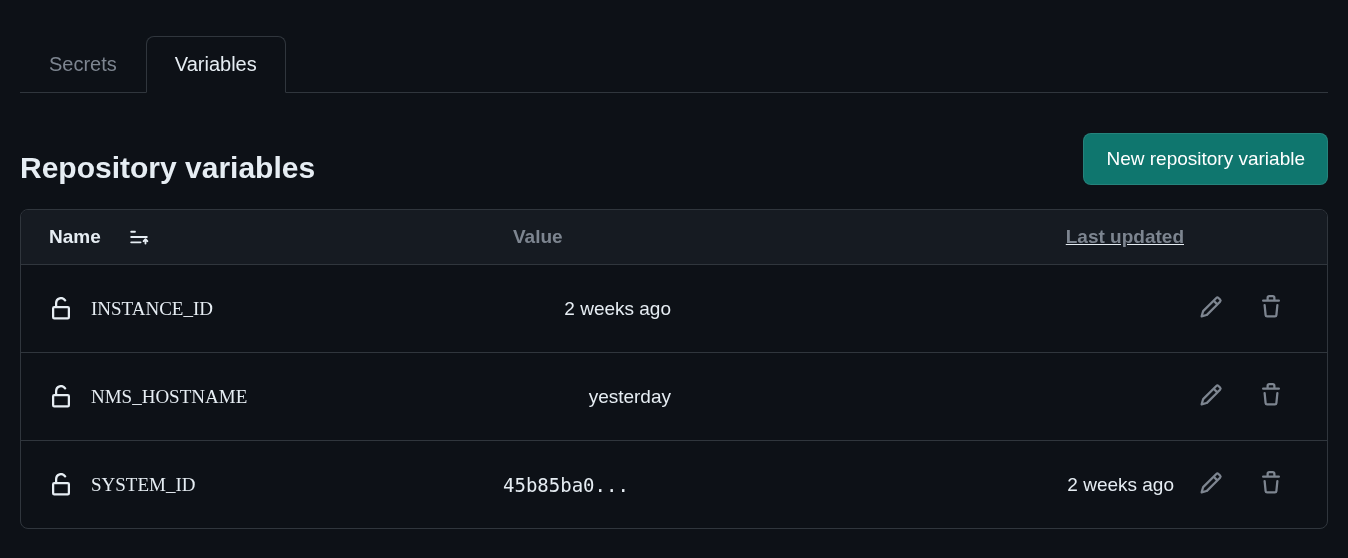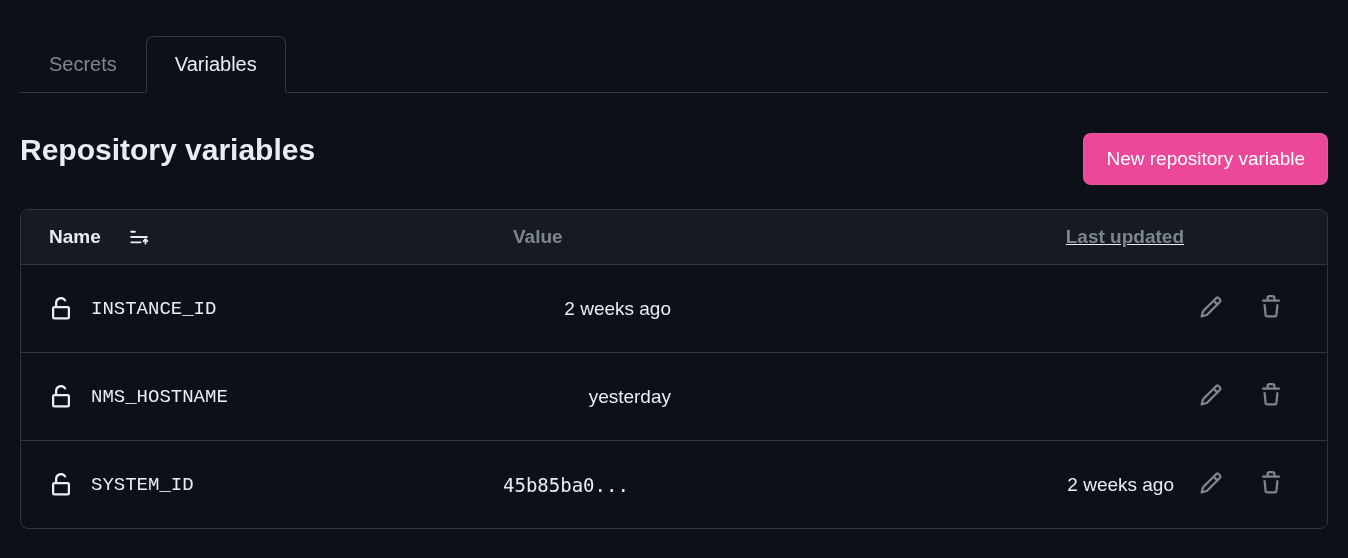--- a/index.html
+++ b/index.html
@@ -31,31 +31,31 @@
     .tab.active {
       color: #e6edf3;
       border: 1px solid #30363d;
       border-bottom: 1px solid #0d1117;
       margin-bottom: -1px;
       background: #0d1117;
     }
     .header-row {
       display: flex;
       justify-content: space-between;
-      align-items: flex-start;
+      align-items: flex-end;
       margin-top: 40px;
       margin-bottom: 24px;
     }
     .page-title {
       font-size: 30px;
       font-weight: 600;
       color: #e6edf3;
     }
     .new-btn {
-      background: #ec4899;
+      background: #0f766e;
       color: #ffffff;
       border: 1px solid rgba(240,246,252,0.1);
       padding: 14px 22px;
       font-size: 19px;
       font-weight: 500;
       border-radius: 8px;
       cursor: pointer;
     }
     .table {
       border: 1px solid #30363d;
@@ -127,21 +127,21 @@
       color: #e6edf3;
     }
     .actions-cell {
       flex: 1;
       display: flex;
       justify-content: flex-end;
       gap: 28px;
       padding-right: 12px;
     }
     .var-name {
-      font-family: Liberation Mono, monospace;
+      font-family: Liberation Serif, serif;
       font-size: 19px;
       color: #e6edf3;
     }
     .icon-btn {
       background: none;
       border: none;
       cursor: pointer;
       color: #7d8590;
       padding: 4px;
       display: flex;

